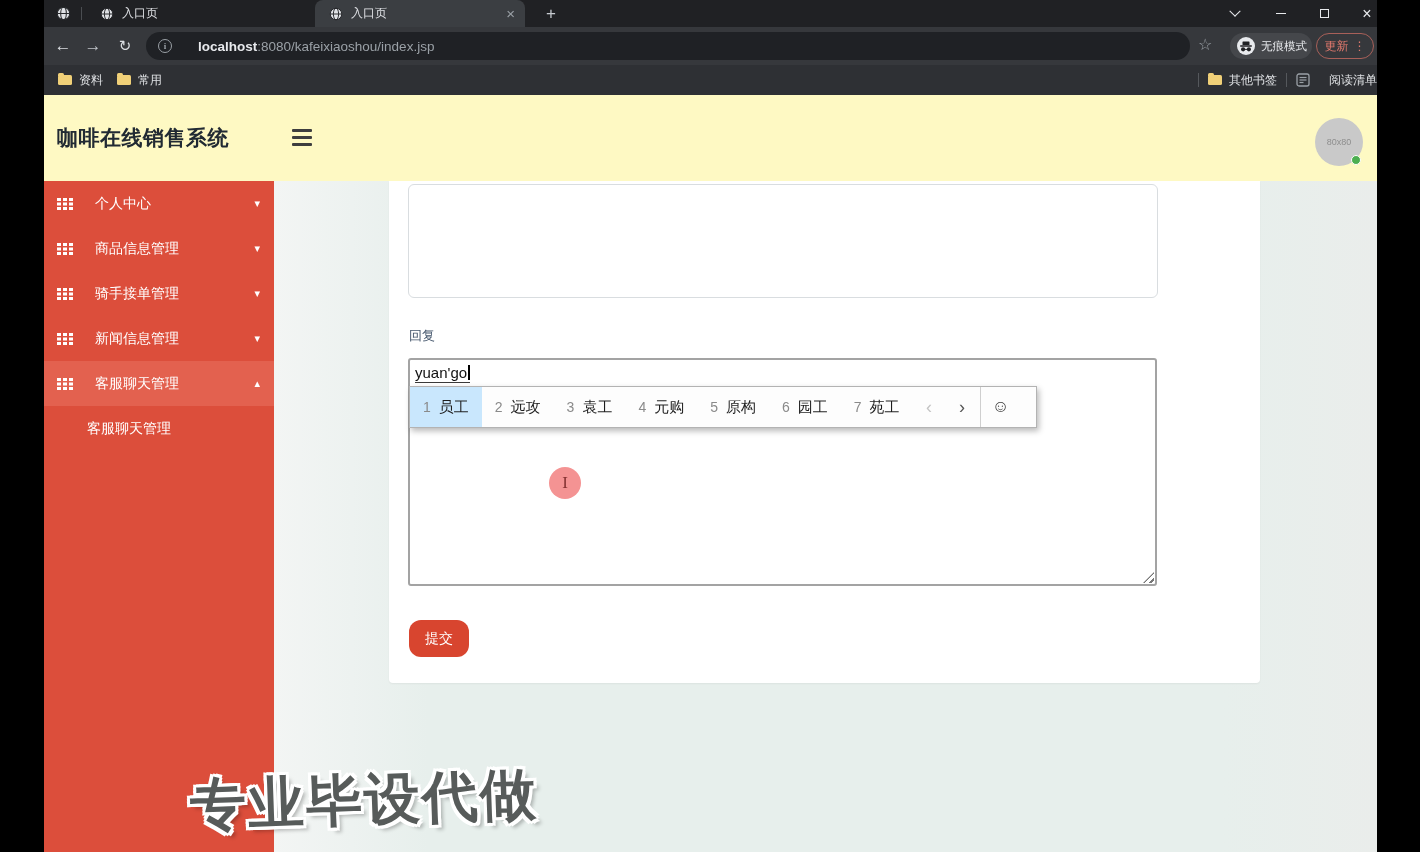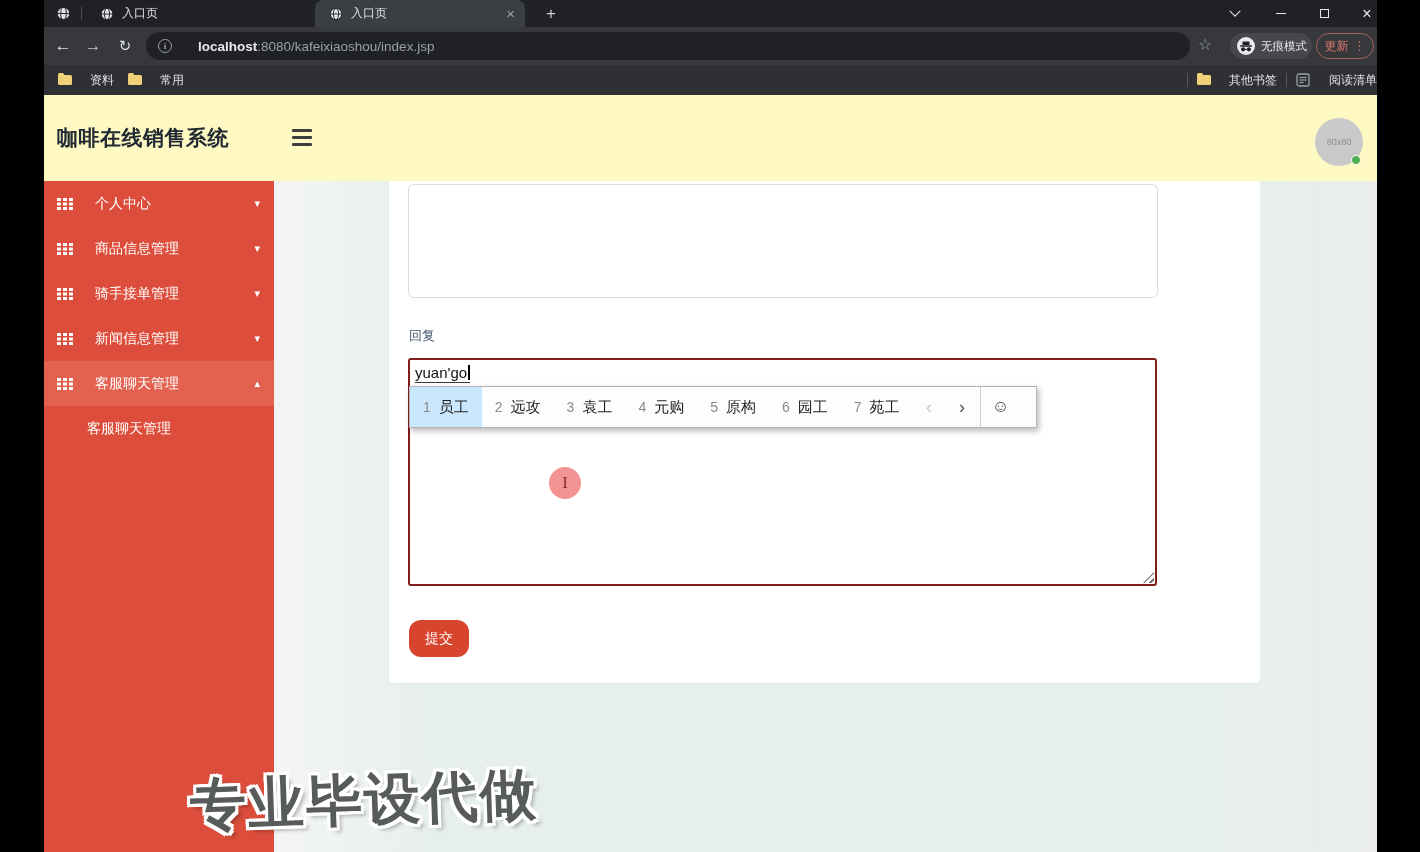--- a/index.html
+++ b/index.html
@@ -34,21 +34,21 @@
   .url-text b { color:#e8eaed; font-weight:bold; }
   .star-btn { position:absolute; left:1154px; top:8px; color:#9aa0a6; font-size:16px; }
   .incog-pill { position:absolute; left:1186px; top:6px; width:82px; height:26px; background:#45474b; border-radius:13px; display:flex; align-items:center; gap:6px; padding:0 7px; }
   .incog-circle { width:18px; height:18px; border-radius:50%; background:#e8eaed; display:flex; align-items:center; justify-content:center; flex:none; }
   .incog-label { color:#e8eaed; font-size:11.5px; white-space:nowrap; }
   .update-pill { position:absolute; left:1272px; top:6px; width:58px; height:26px; border:1px solid #a86059; border-radius:13px; display:flex; align-items:center; justify-content:center; gap:5px; color:#e2796d; font-size:12px; }
   .update-dots { font-size:12px; letter-spacing:0; color:#e2796d; }
 
   
   .bookmarks { position:absolute; left:0; top:65px; width:100%; height:30px; background:#2e3034; display:flex; align-items:center; font-size:12px; color:#dfe1e4; }
-  .bm-item { display:flex; align-items:center; gap:18px; margin-left:14px;justify-content:flex-end; }
+  .bm-item { display:flex; align-items:center; gap:7px; margin-left:14px;justify-content:flex-end; }
   .folder-icon { position:relative; width:14px; height:10px; background:#f0d078; border-radius:1.5px; flex:none; }
   .folder-icon::before { content:""; position:absolute; left:0; top:-2.5px; width:6px; height:3px; background:#f0d078; border-radius:1.5px 1.5px 0 0; }
   .bm-right { position:absolute; right:0; top:0; height:30px; display:flex; align-items:center; }
   .bm-vdiv { width:1px; height:14px; background:#55585c; margin:0 9px; }
   .readlist-icon { flex:none; margin-right:7px; }
   .bm-reading { white-space:nowrap;padding-left:12px; }
 
   
   .page { position:absolute; left:0; top:95px; width:100%; height:757px; background:#fff; overflow:hidden; }
   .appheader { position:absolute; left:0; top:0; width:100%; height:86px; background:#fef9c3; }
@@ -71,21 +71,21 @@
   .flag-icon::after { content:""; position:absolute; left:4px; top:0; width:11px; height:8px; background:#fff; }
   .th-icon { position:relative; }
   .th-icon::before { content:""; position:absolute; left:0; top:1px; width:4px; height:3px; background:#fff;
     box-shadow:6px 0 #fff, 12px 0 #fff, 0 4.5px #fff, 6px 4.5px #fff, 12px 4.5px #fff, 0 9px #fff, 6px 9px #fff, 12px 9px #fff; }
 
   
   .main { position:absolute; left:230px; top:86px; width:1103px; height:671px; background:linear-gradient(to right,#f3f5f4 0%, #e7efec 14%, #e7efec 86%, #eaedeb 100%);padding-left:36px; }
   .card { position:absolute; left:115px; top:0; width:871px; height:502px; background:#fff; border-radius:0 0 4px 4px; box-shadow:0 1px 2px rgba(0,0,0,0.05); }
   .display-box { position:absolute; left:19px; top:3px; width:750px; height:114px; border:1px solid #d9dde0; border-radius:6px; background:#fff; }
   .reply-label { position:absolute; left:20px; top:146px; font-size:13px; color:#44566c; }
-  .reply-area { position:absolute; left:19px; top:177px; width:749px; height:228px; border:2px solid #7f1d1d; border-radius:3px; background:#fff; }
+  .reply-area { position:absolute; left:19px; top:177px; width:749px; height:228px; border:2px solid #a3a3a3; border-radius:3px; background:#fff; }
   .composition { position:absolute; left:5px; top:4px; font-size:15px; color:#111; border-bottom:1px solid #3a3a3a; padding-bottom:1px; }
   .composition::after { content:""; display:inline-block; width:1.5px; height:15px; background:#000; vertical-align:-2px; margin-left:1px; }
   .resize-handle { position:absolute; right:1px; bottom:1px; width:11px; height:11px;
     background:repeating-linear-gradient(135deg, transparent 0 3px, #777 3px 4.5px); clip-path:polygon(100% 0, 100% 100%, 0 100%); }
 
   
   .ime-bar { position:absolute; left:-1px; top:26px; width:628px; height:42px; background:#fdfdfd; border:1px solid #b3b3b3; box-shadow:2px 3px 6px rgba(0,0,0,0.28); display:flex; align-items:stretch; }
   .cand { display:flex; align-items:center; gap:8px; padding:0 13px; font-size:15px; }
   .cand .n { color:#8a8a8a; font-size:14px; }
   .cand .t { color:#1d1d1d; }

